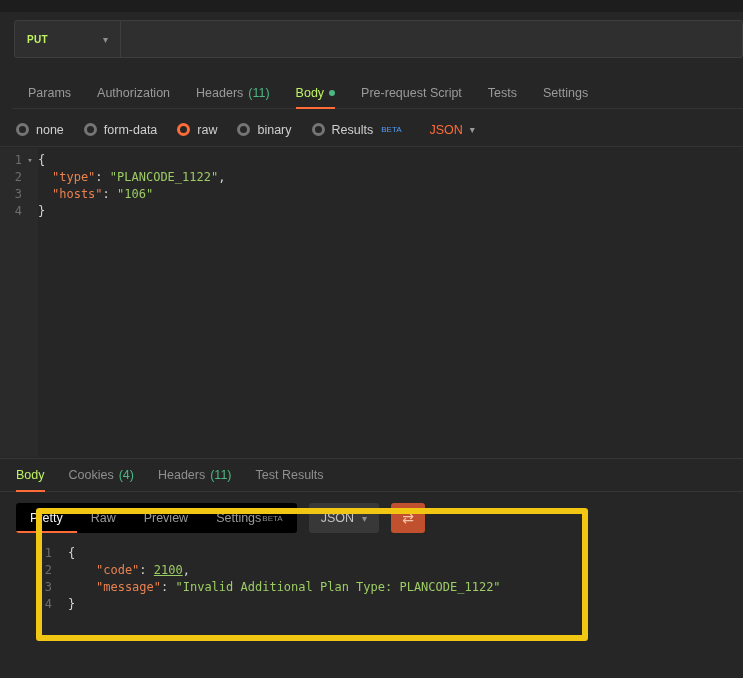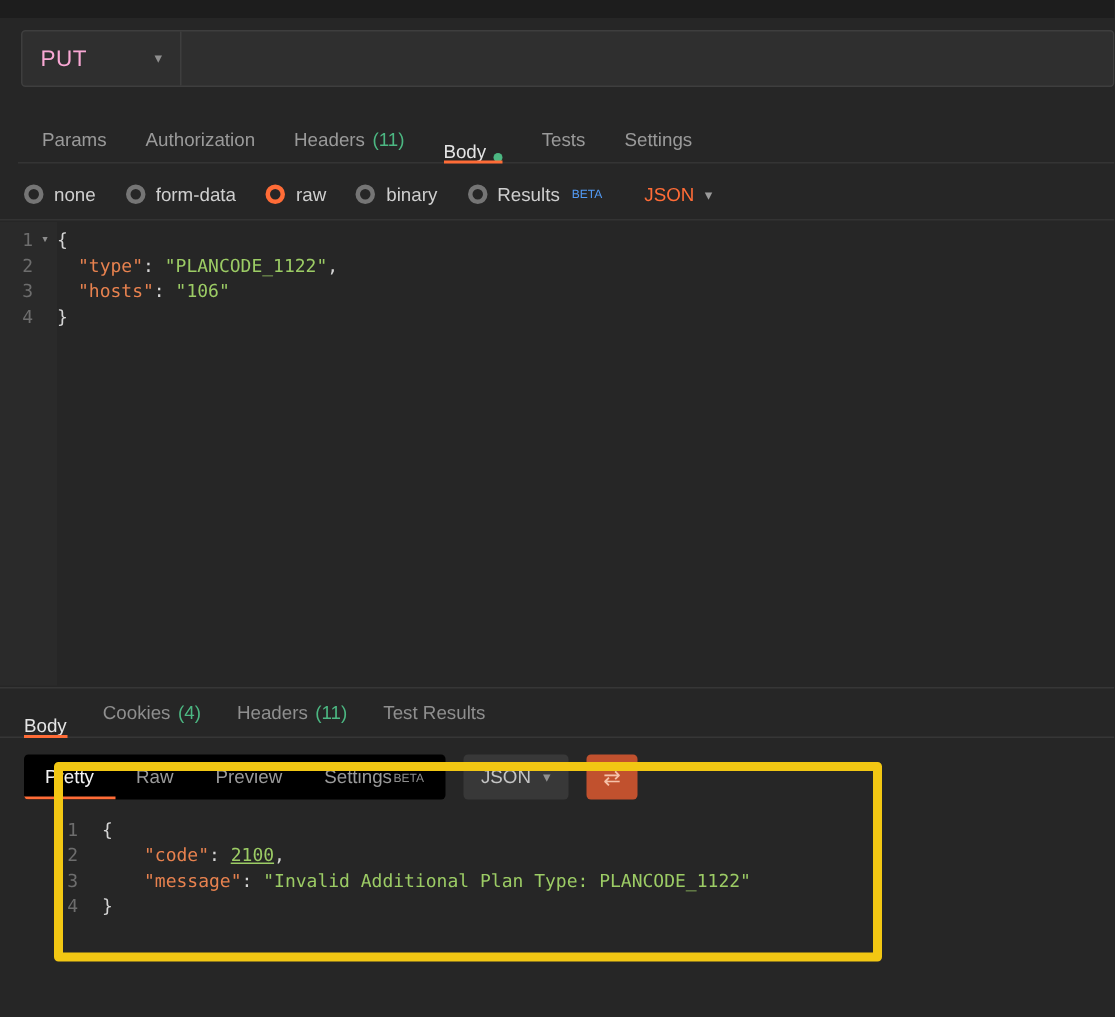--- a/index.html
+++ b/index.html
@@ -16,39 +16,39 @@
   
   .url-row {
     position:absolute; top:20px; left:14px; right:0; height:38px;
     display:flex; align-items:stretch;
     background:#2f2f2f; border:1px solid #3e3e3e; border-radius:3px;
   }
   .method {
     width:106px; display:flex; align-items:center; justify-content:space-between;
     padding:0 12px; border-right:1px solid #3e3e3e; cursor:pointer;
   }
-  .method-label { color:#f9a8d4; font-size:15px; font-weight:normal; letter-spacing:.3px; }
+  .method-label { color:#bef264; font-size:10px; font-weight:bold; letter-spacing:.3px; }
   .caret { color:#8f8f8f; font-size:10px; }
   .url-input {
     display:flex; align-items:center; padding-left:14px;
     font-size:12.5px; color:#d8d8d8; white-space:nowrap;
   }
   .redact { display:inline-block; height:13px; border-radius:2px; background:#969696; filter:blur(2.5px); margin:0 4px; opacity:.9; }
   .redact.w1 { width:38px; }
   .redact.w2 { width:48px; }
   .redact.w3 { width:72px; }
 
   
   .tabs-row {
     position:absolute; top:77px; left:12px; right:0; height:32px;
     display:flex; align-items:stretch; padding-left:16px; gap:26px;
     border-bottom:1px solid #343434; font-size:12.5px; color:#9a9a9a;
   }
   .tab { position:relative; display:flex; align-items:center; gap:5px; cursor:pointer; }
-  .tab.active { color:#e5e5e5;align-items:flex-end; }
+  .tab.active { color:#bef264; }
   .tab.active::after { content:''; position:absolute; left:0; right:0; bottom:-1px; height:2px; background:var(--accent,#ff6c37); }
   .count { color:var(--green,#4cb782); }
   .green-dot { width:6px; height:6px; border-radius:50%; background:var(--green,#4cb782); }
 
   
   .modes-row {
     position:absolute; top:113px; left:0; right:0; height:34px;
     display:flex; align-items:center; padding-left:16px;
     border-bottom:1px solid #333333; font-size:12.5px; color:#cfcfcf;
   }
@@ -125,20 +125,23 @@
     </div>
     <div class="tab">
       <span>Headers</span>
       <span class="count">(11)</span>
     </div>
     <div class="tab active">
       <span>Body</span>
       <span class="green-dot"></span>
     </div>
     <div class="tab">
+      <span>Pre-request Script</span>
+    </div>
+    <div class="tab">
       <span>Tests</span>
     </div>
     <div class="tab">
       <span>Settings</span>
     </div>
   </div>
 
 <div class="modes-row">
   <div class="modes-inner" id="bodyModes">
       <div class="mode">

